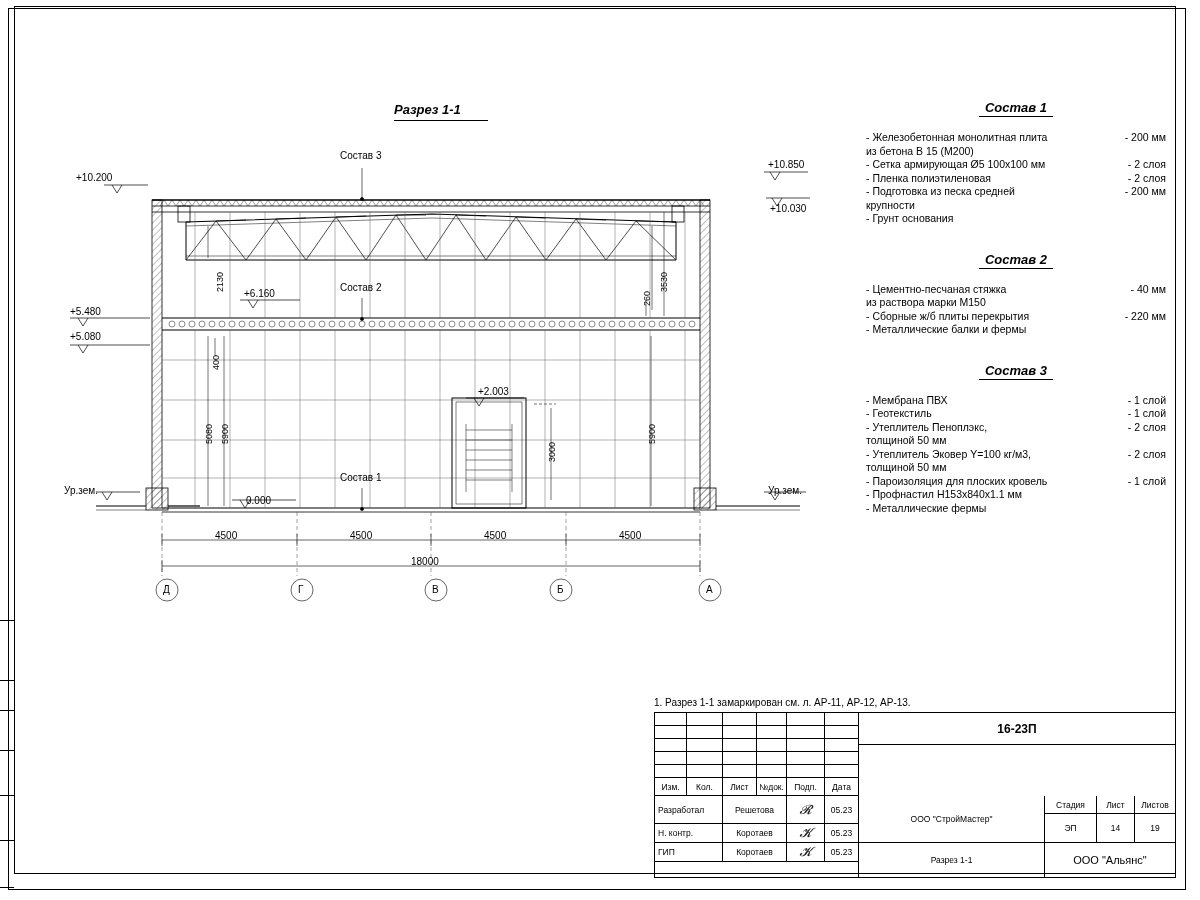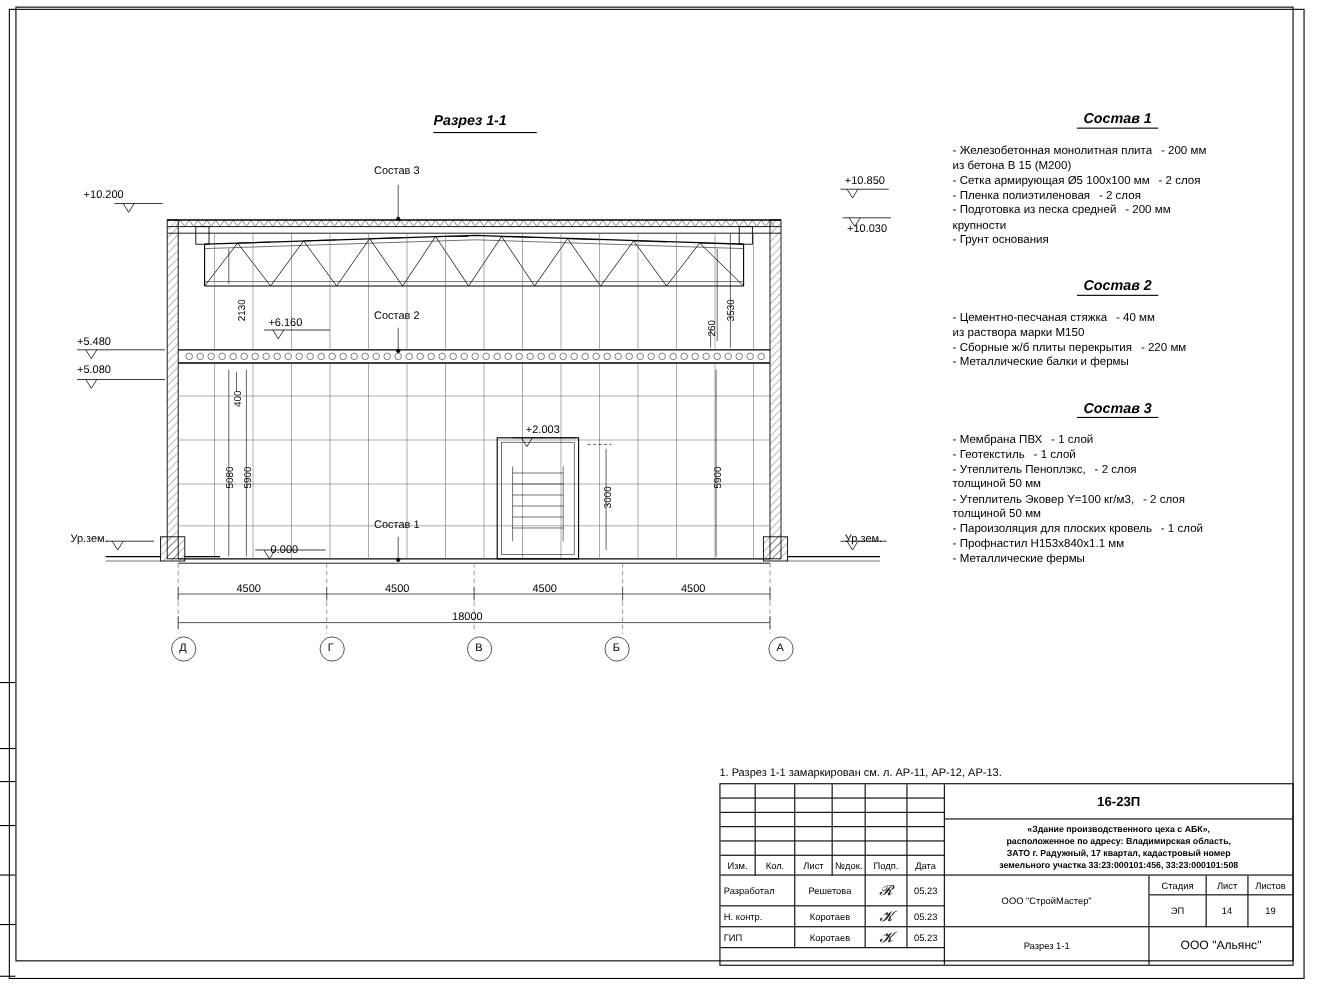--- a/index.html
+++ b/index.html
@@ -25,21 +25,21 @@
   .t{position:absolute;font-size:10px;line-height:12px;white-space:nowrap;}
   .t9{font-size:9px;}
   .title-it{font-style:italic;font-weight:bold;font-size:13px;}
   .vert{transform:rotate(-90deg);transform-origin:left top;}
   
   #drawing{position:absolute;left:0;top:0;width:1200px;height:900px;pointer-events:none;}
   
   .notes{position:absolute;left:866px;top:100px;width:300px;}
   .note-head{text-align:center;font-style:italic;font-weight:bold;font-size:13px;margin-bottom:16px;}
   .note-head span{border-bottom:1px solid #000;padding:0 6px 1px 6px;}
-  .note-row{display:flex;font-size:10.5px;line-height:13.5px;}
+  .note-row{display:flex;justify-content:space-between;font-size:10.5px;line-height:13.5px;}
   .note-row .lbl{white-space:pre-line;}
   .note-row .val{white-space:nowrap;padding-left:8px;}
   .note-block{margin-bottom:26px;}
   
   .stamp{position:absolute;left:654px;top:712px;width:520px;height:164px;border:1px solid #000;font-size:8.5px;}
   .stamp div{position:absolute;box-sizing:border-box;}
   .cell{border-right:1px solid #000;border-bottom:1px solid #000;display:flex;align-items:center;justify-content:center;text-align:center;overflow:hidden;}
   .note-line{position:absolute;left:654px;top:697px;font-size:10px;}
   .sig{font-family:"Liberation Serif",serif;font-style:italic;font-size:13px;color:#222;}
 </style>
@@ -445,24 +445,20 @@
 
   <div class="cell" style="left:0;top:130px;width:68px;height:19px;justify-content:flex-start;padding-left:3px;">ГИП</div>
   <div class="cell" style="left:68px;top:130px;width:64px;height:19px;">Коротаев</div>
   <div class="cell sig" style="left:132px;top:130px;width:38px;height:19px;">𝓚</div>
   <div class="cell" style="left:170px;top:130px;width:34px;height:19px;">05.23</div>
 
   <div class="cell" style="left:0;top:149px;width:204px;height:15px;border-bottom:none;"></div>
 
   <div class="cell" style="left:204px;top:0;width:316px;height:32px;border-right:none;font-size:12px;font-weight:bold;">16-23П</div>
 
-  <div class="cell" style="left:204px;top:32px;width:316px;height:51px;border-right:none;font-size:8px;line-height:11px;white-space:pre-line;padding:0 6px;font-weight:bold;">«Здание производственного цеха с АБК»,
-расположенное по адресу: Владимирская область,
-ЗАТО г. Радужный, 17 квартал, кадастровый номер
-земельного участка 33:23:000101:456, 33:23:000101:508</div>
 
   <div class="cell" style="left:204px;top:83px;width:186px;height:47px;">ООО "СтройМастер"</div>
   <div class="cell" style="left:204px;top:130px;width:186px;height:34px;border-bottom:none;">Разрез 1-1</div>
 
   <div class="cell" style="left:390px;top:83px;width:52px;height:18px;">Стадия</div>
   <div class="cell" style="left:442px;top:83px;width:38px;height:18px;">Лист</div>
   <div class="cell" style="left:480px;top:83px;width:40px;height:18px;border-right:none;">Листов</div>
 
   <div class="cell" style="left:390px;top:101px;width:52px;height:29px;">ЭП</div>
   <div class="cell" style="left:442px;top:101px;width:38px;height:29px;">14</div>

